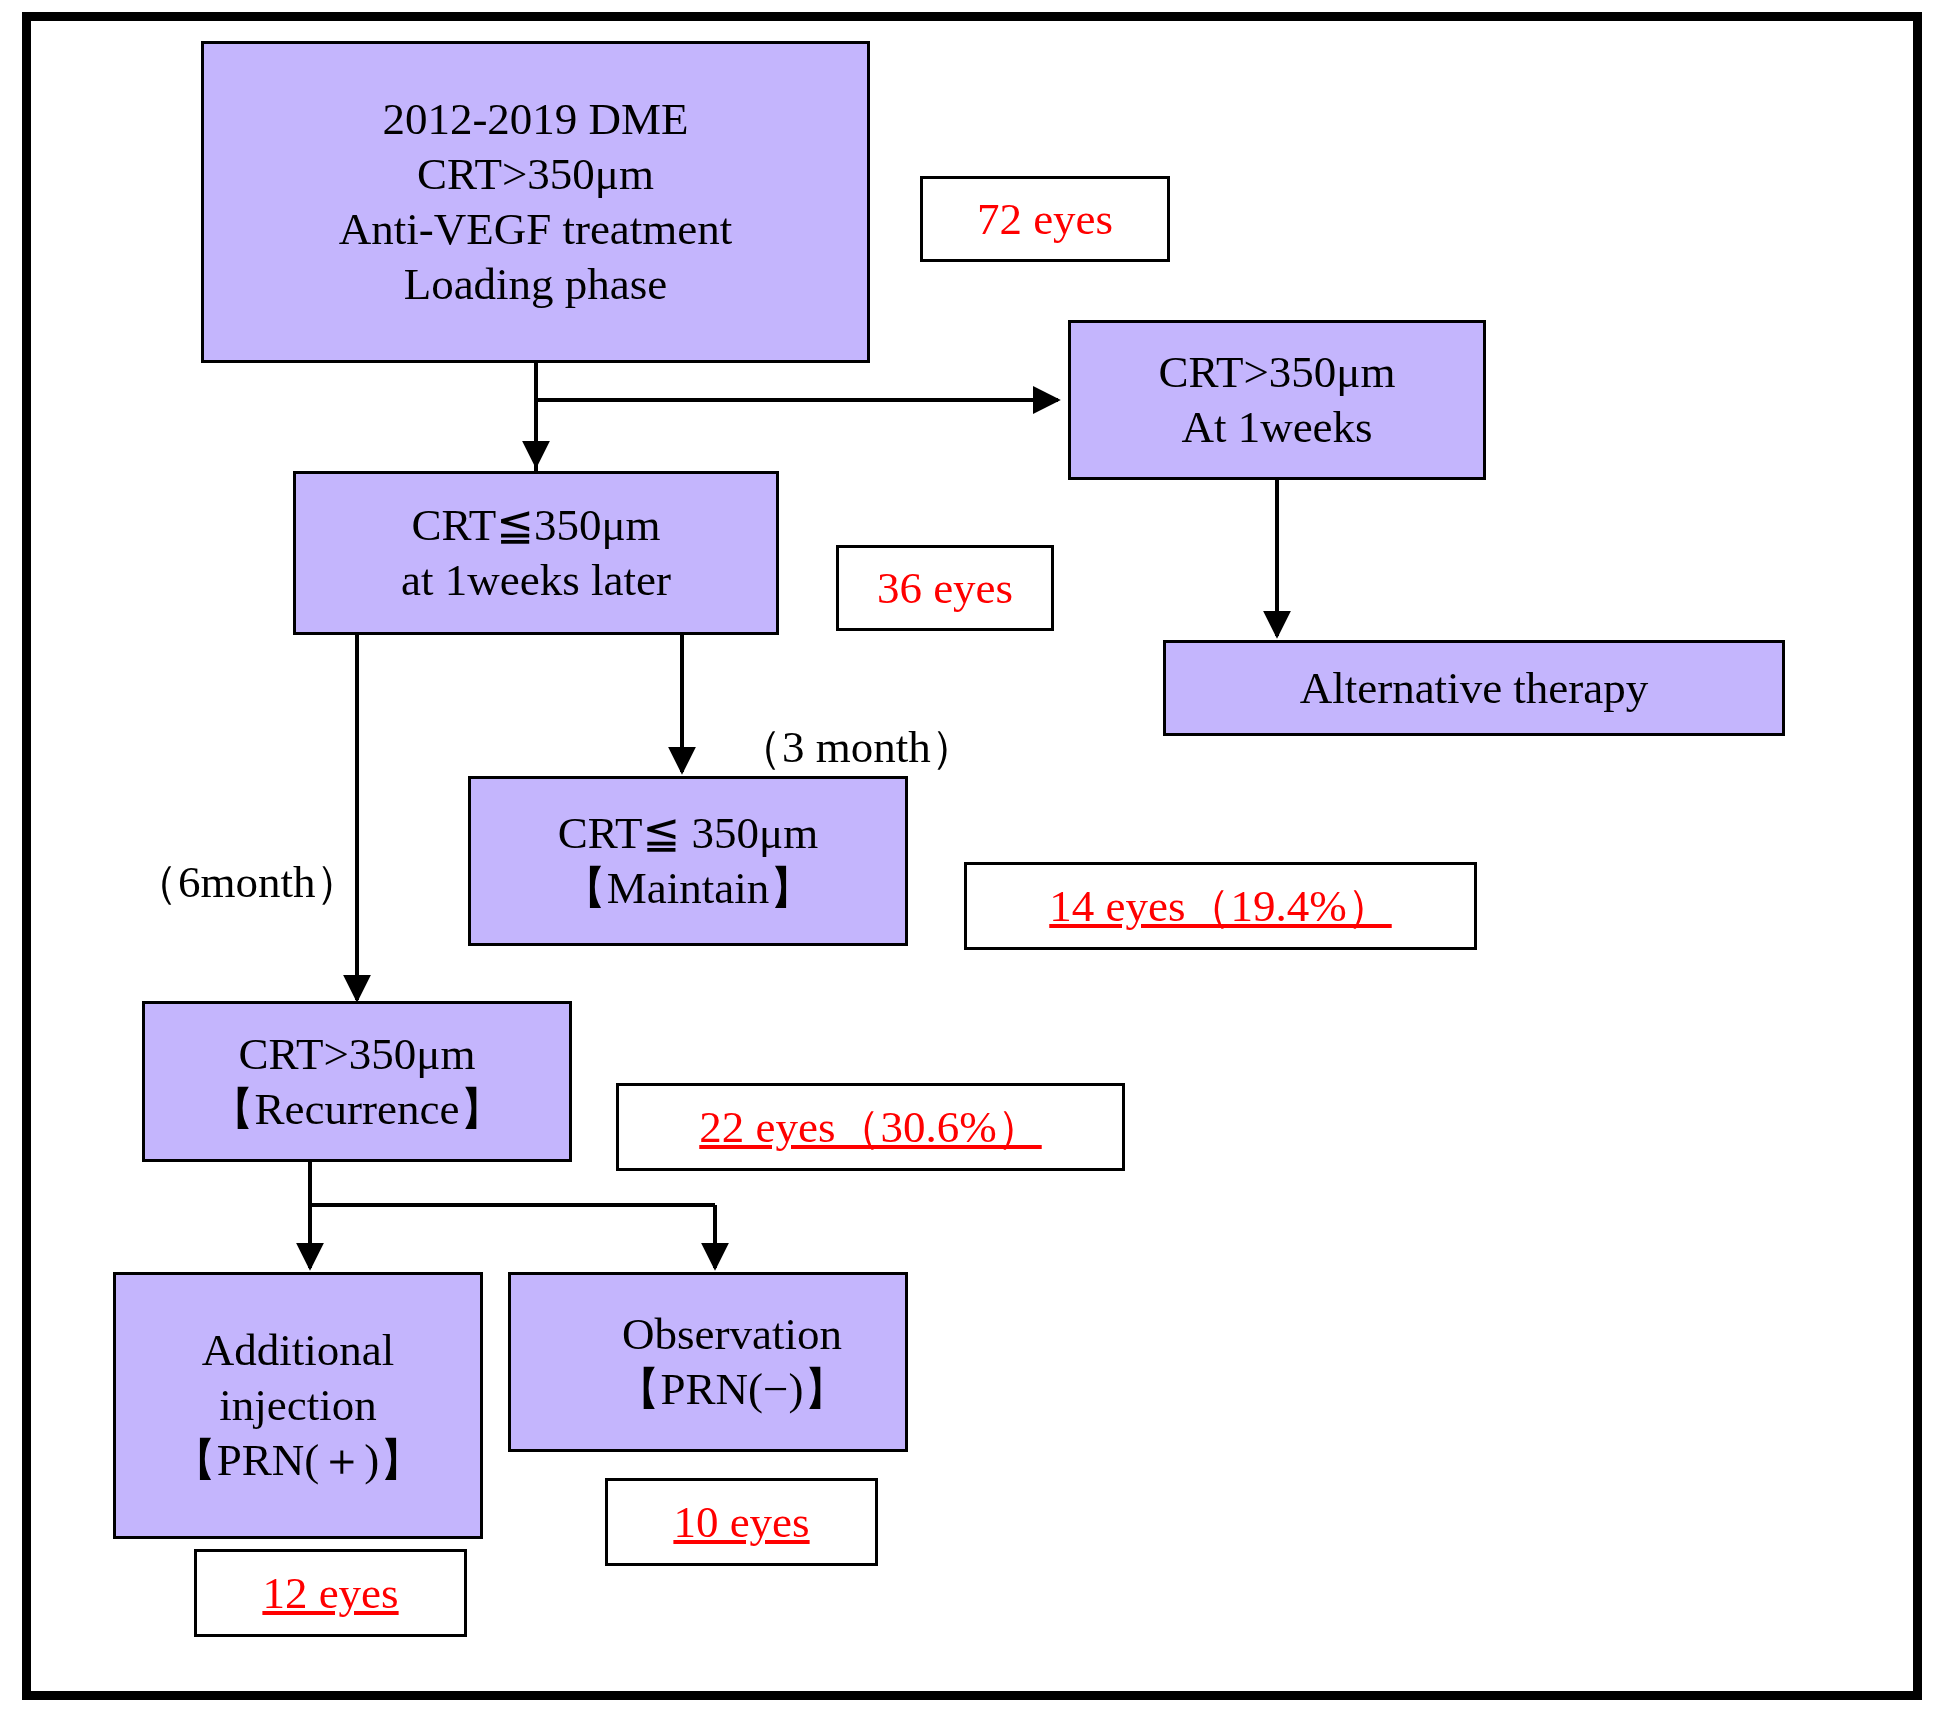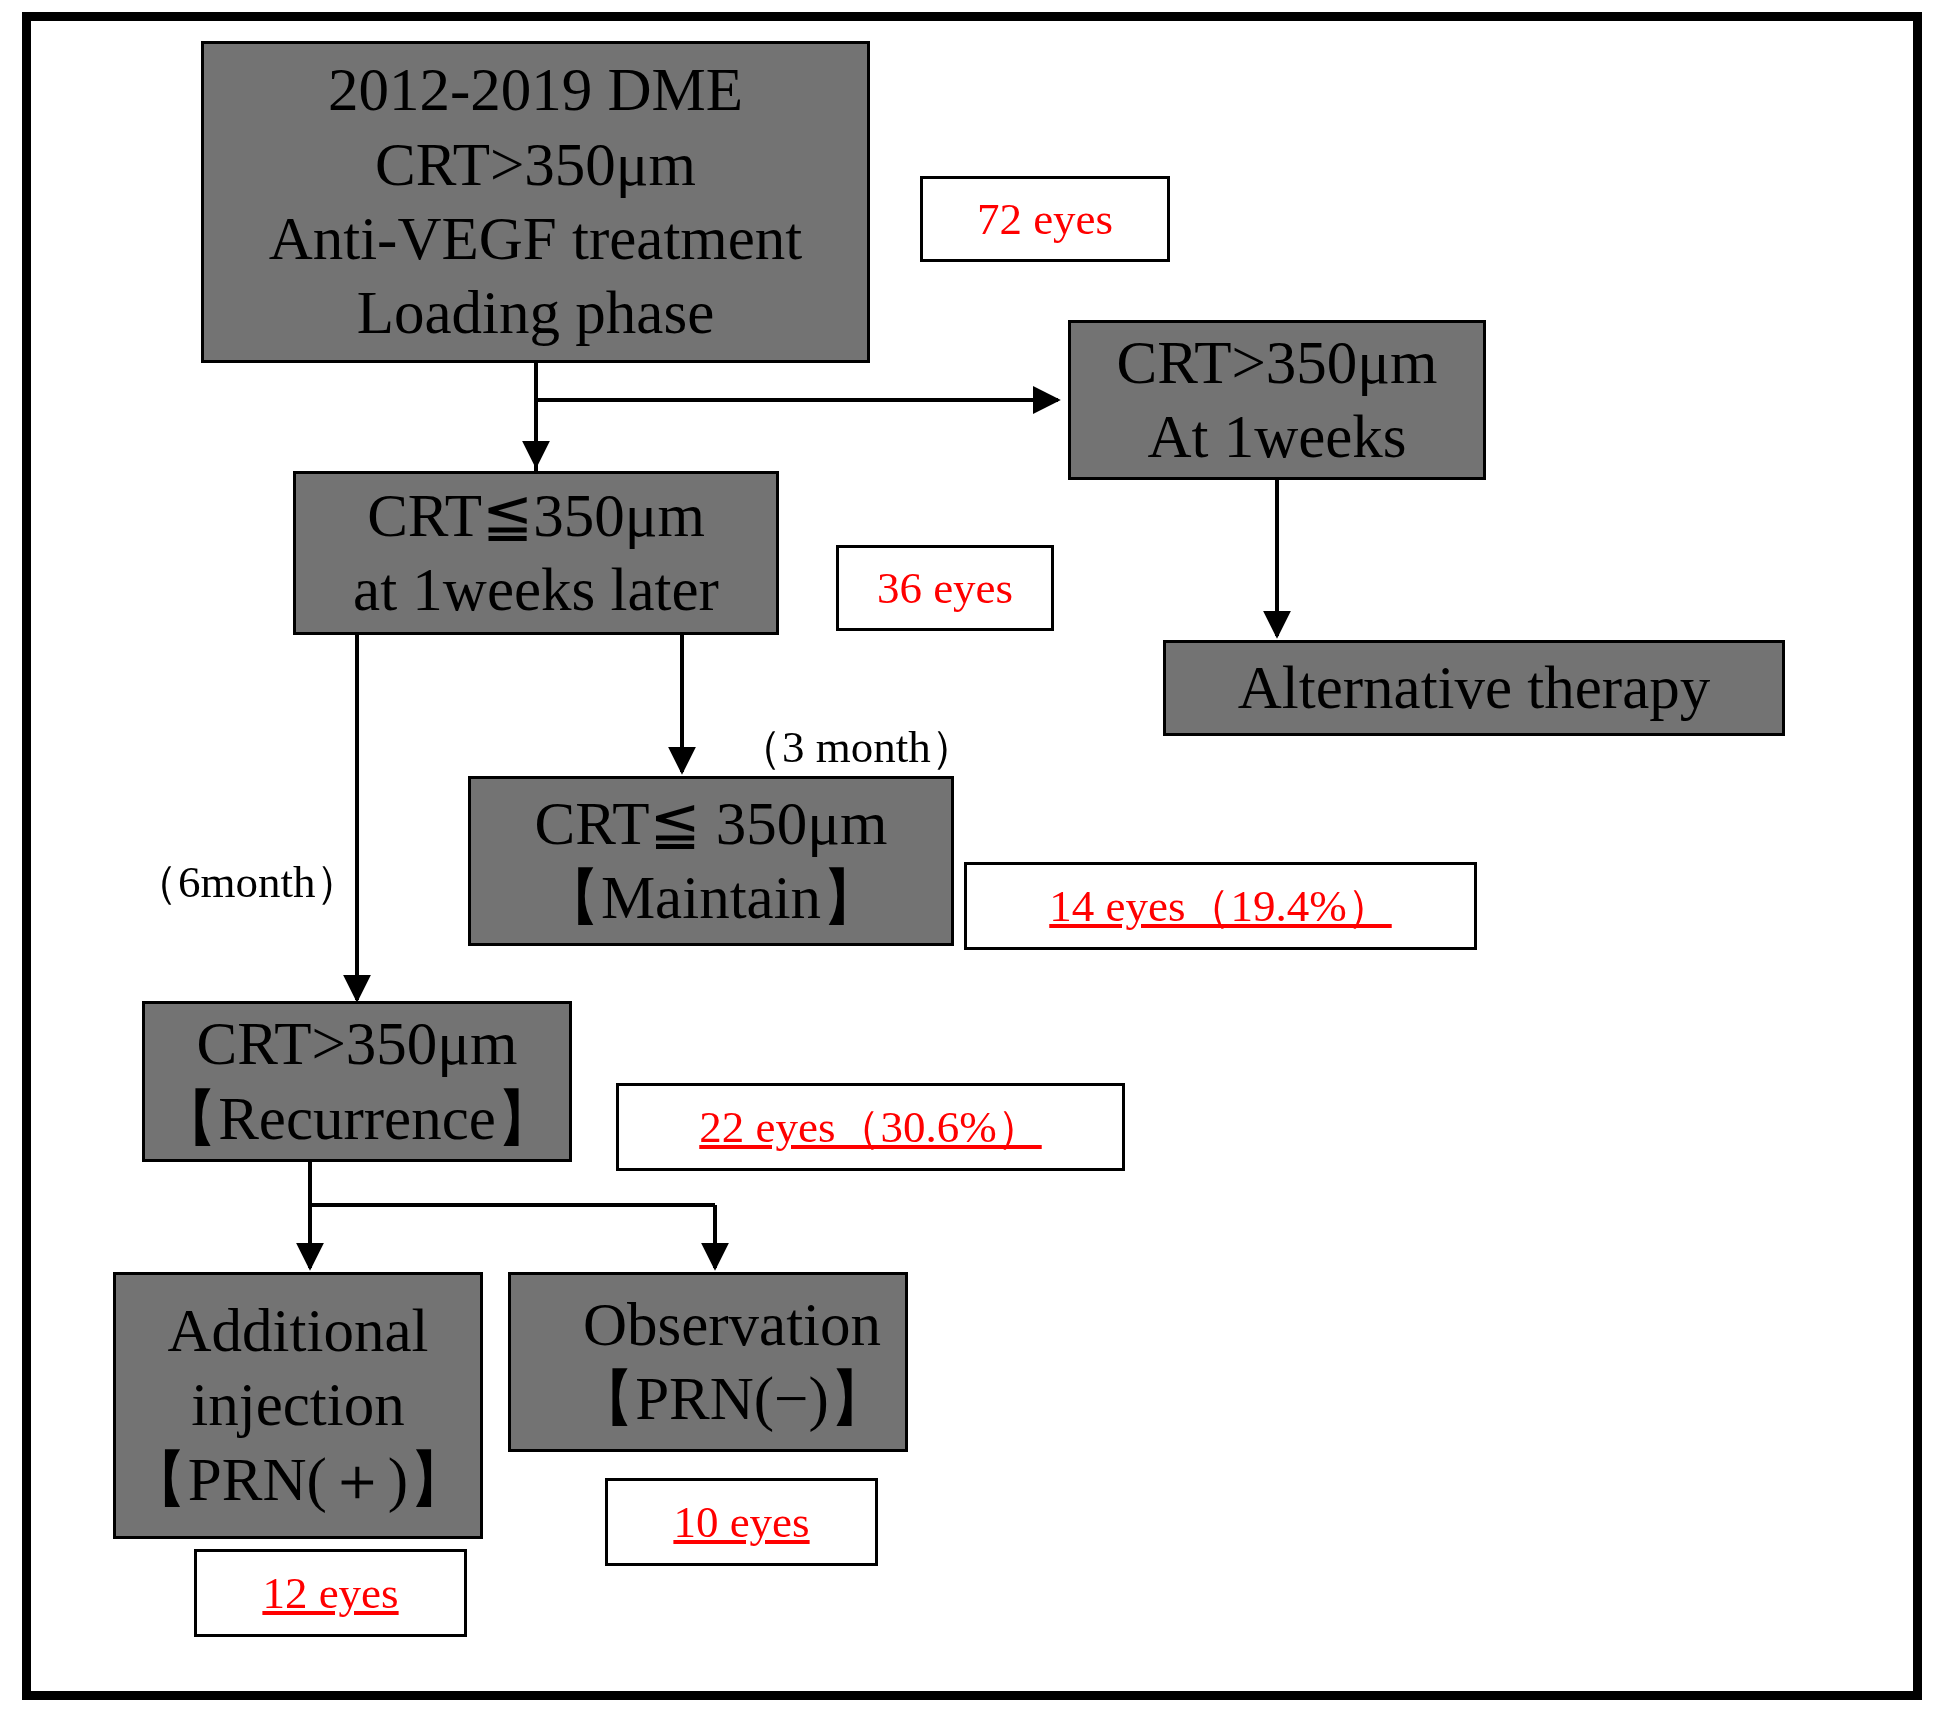--- a/index.html
+++ b/index.html
@@ -23,29 +23,29 @@
     top: 12px;
     width: 1900px;
     height: 1688px;
     border: 9px solid #000000;
     box-sizing: border-box;
   }
   .node {
     position: absolute;
     border: 3px solid #000000;
     box-sizing: border-box;
-    background: #737373;
+    background: #c4b5fd;
     color: #000000;
     display: flex;
     flex-direction: column;
     align-items: center;
     justify-content: center;
     text-align: center;
     line-height: 1.22;
-    font-size: 61px;
+    font-size: 45px;
     white-space: pre;
   }
   .node .ln { display: block; }
   .tag {
     position: absolute;
     border: 3px solid #000000;
     box-sizing: border-box;
     background: #ffffff;
     color: #ff0000;
     display: flex;
@@ -134,21 +134,21 @@
   </div>
 
   <div class="edge-label" style="left:692px; top:665px;">
     <span>（3 month）</span>
   </div>
 
   <div class="edge-label" style="left:88px; top:800px;">
     <span>（6month）</span>
   </div>
 
-  <div class="node" style="left:468px; top:776px; width:486px; height:170px;">
+  <div class="node" style="left:468px; top:776px; width:440px; height:170px;">
     <span class="ln">CRT≦ 350μm</span>
     <span class="ln">【Maintain】</span>
   </div>
 
   <div class="tag underline" style="left:928px; top:862px; width:513px; height:88px;">
     <span>14 eyes（19.4%）</span>
   </div>
 
   <div class="node" style="left:142px; top:1001px; width:430px; height:161px;">
     <span class="ln">CRT&gt;350μm</span>

